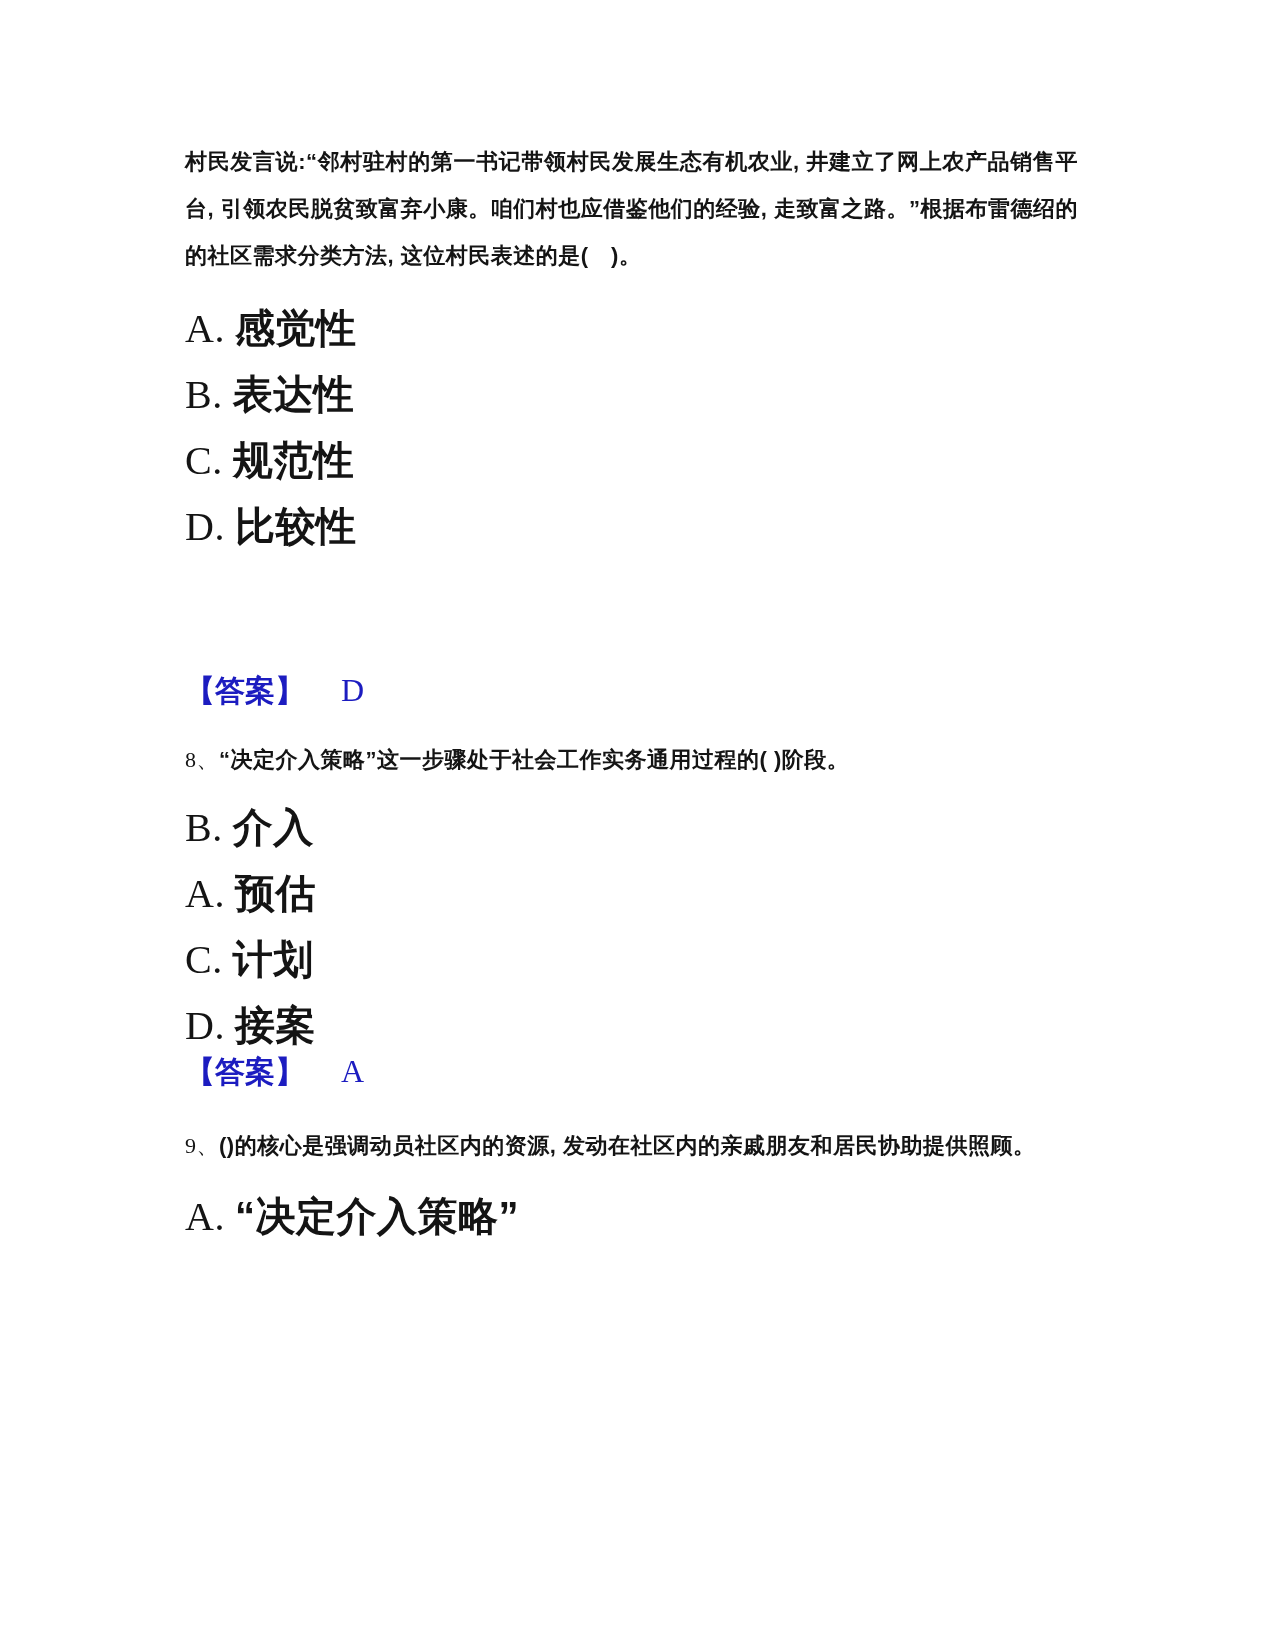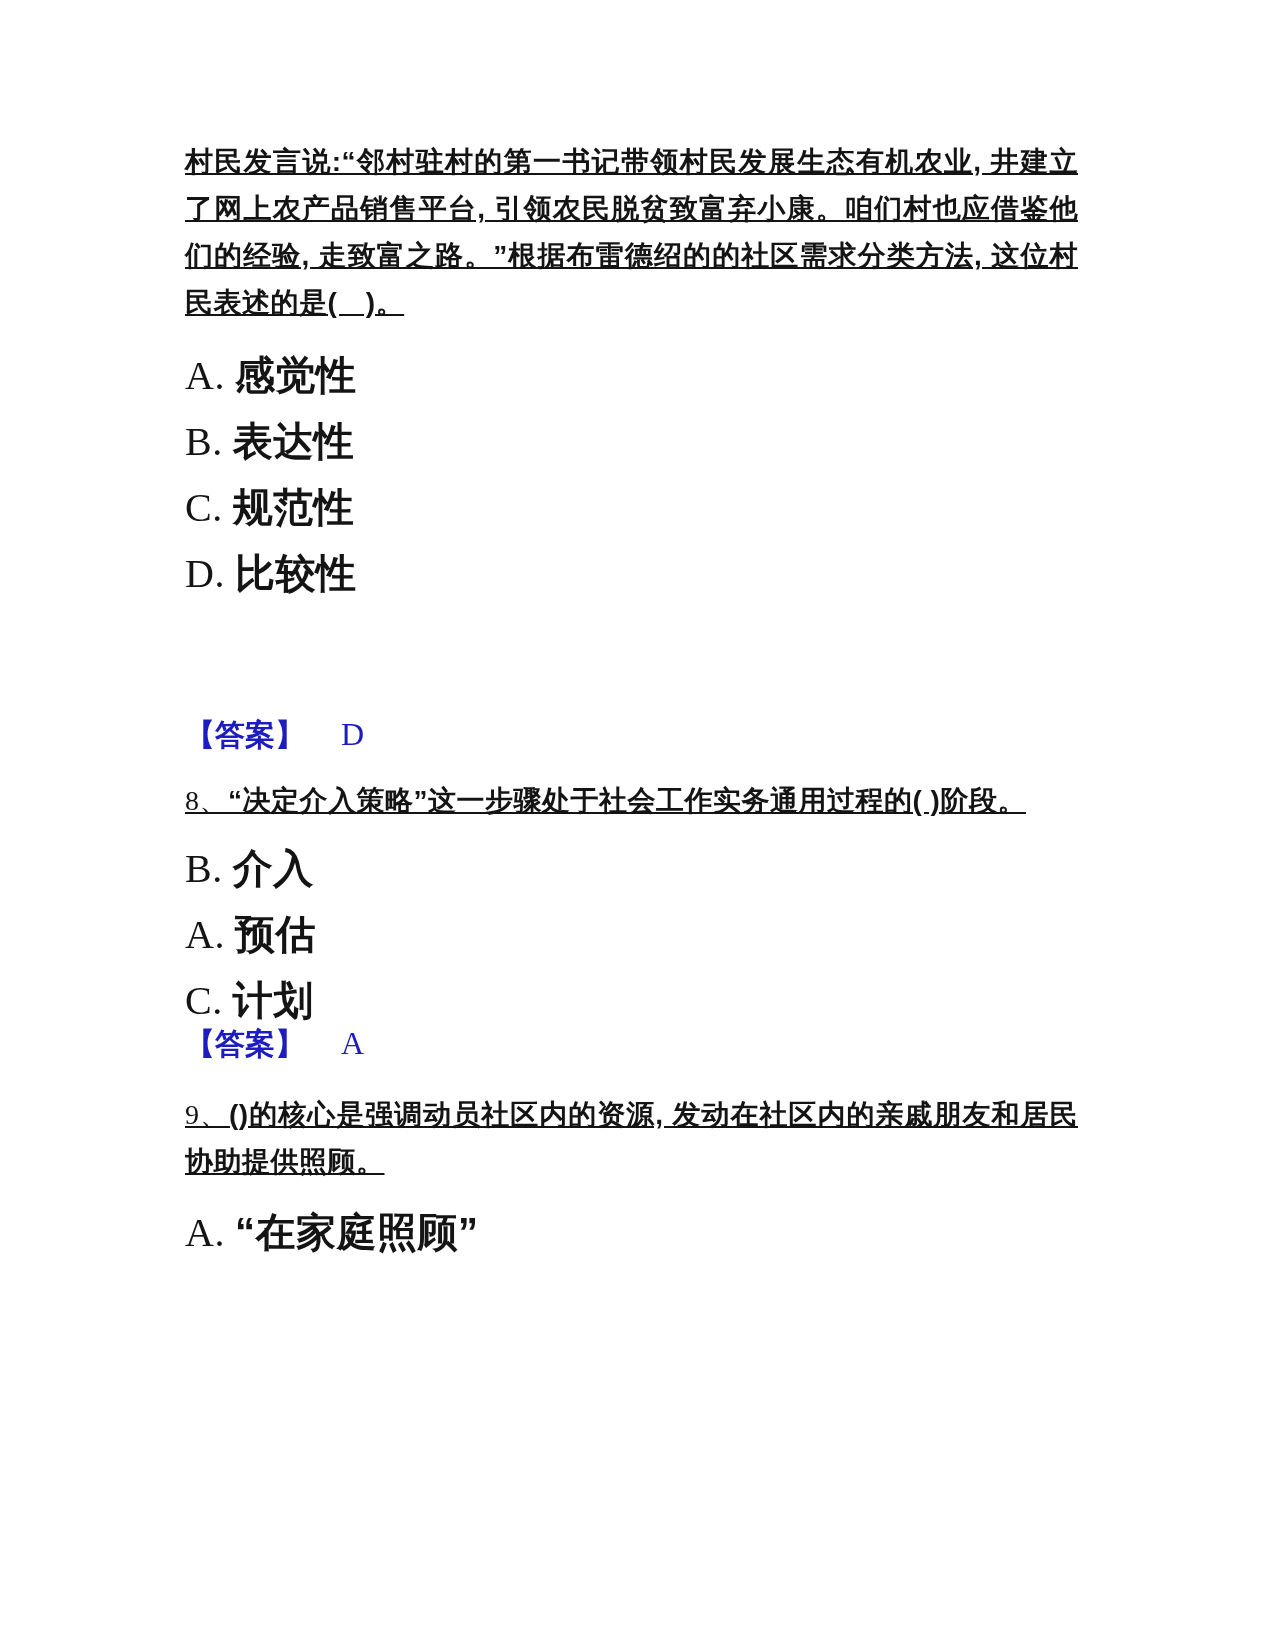--- a/index.html
+++ b/index.html
@@ -13,26 +13,25 @@
     font-family: "Liberation Sans", sans-serif;
   }
   .content {
     box-sizing: border-box;
     width: 100%;
     height: 100%;
     padding: 138px 197px 0 185px;
   }
   .stem {
     margin: 0;
-    font-size: 28px;
+    font-size: 22px;
     line-height: 47px;
     font-weight: 600;
     text-align: justify;
     letter-spacing: 0.5px;
-    text-decoration: underline;
   }
   .q-number {
     font-family: "Liberation Serif", serif;
     font-weight: 400;
   }
   .options {
     list-style: none;
     margin: 0;
     padding: 0;
   }
@@ -42,21 +41,21 @@
     font-weight: 600;
     letter-spacing: 0.5px;
   }
   .opt-label {
     font-family: "Liberation Serif", serif;
     font-weight: 400;
     margin-right: 10px;
   }
   .answer-row {
     font-size: 30px;
-    line-height: 38px;
+    line-height: 45px;
     color: #1c1cc0;
     font-weight: bold;
   }
   .answer-value {
     font-family: "Liberation Serif", serif;
     font-weight: 400;
     font-size: 32px;
     margin-left: 36px;
     color: #1c1cc0;
   }
@@ -105,30 +104,33 @@
     <ul class="options" id="q8-options">
       <li class="option">
         <span class="opt-label">B.</span><span class="opt-text">介入</span>
       </li>
       <li class="option">
         <span class="opt-label">A.</span><span class="opt-text">预估</span>
       </li>
       <li class="option">
         <span class="opt-label">C.</span><span class="opt-text">计划</span>
       </li>
+      <li class="option">
+        <span class="opt-label">D.</span><span class="opt-text">接案</span>
+      </li>
     </ul>
 
     <div class="answer-row" id="q8-answer">
       <span class="answer-label">【答案】</span><span class="answer-value">A</span>
     </div>
 
     <p class="stem" id="q9-stem">
       <span class="q-number">9、</span><span>()的核心是强调动员社区内的资源, 发动在社区内的亲戚朋友和居民协助提供照顾。</span>
     </p>
 
     <ul class="options" id="q9-options">
       <li class="option">
-        <span class="opt-label">A.</span><span class="opt-text">“在家庭照顾”</span>
+        <span class="opt-label">A.</span><span class="opt-text">“决定介入策略”</span>
       </li>
     </ul>
 
   </div>
 </div>
 
 </body></html>

